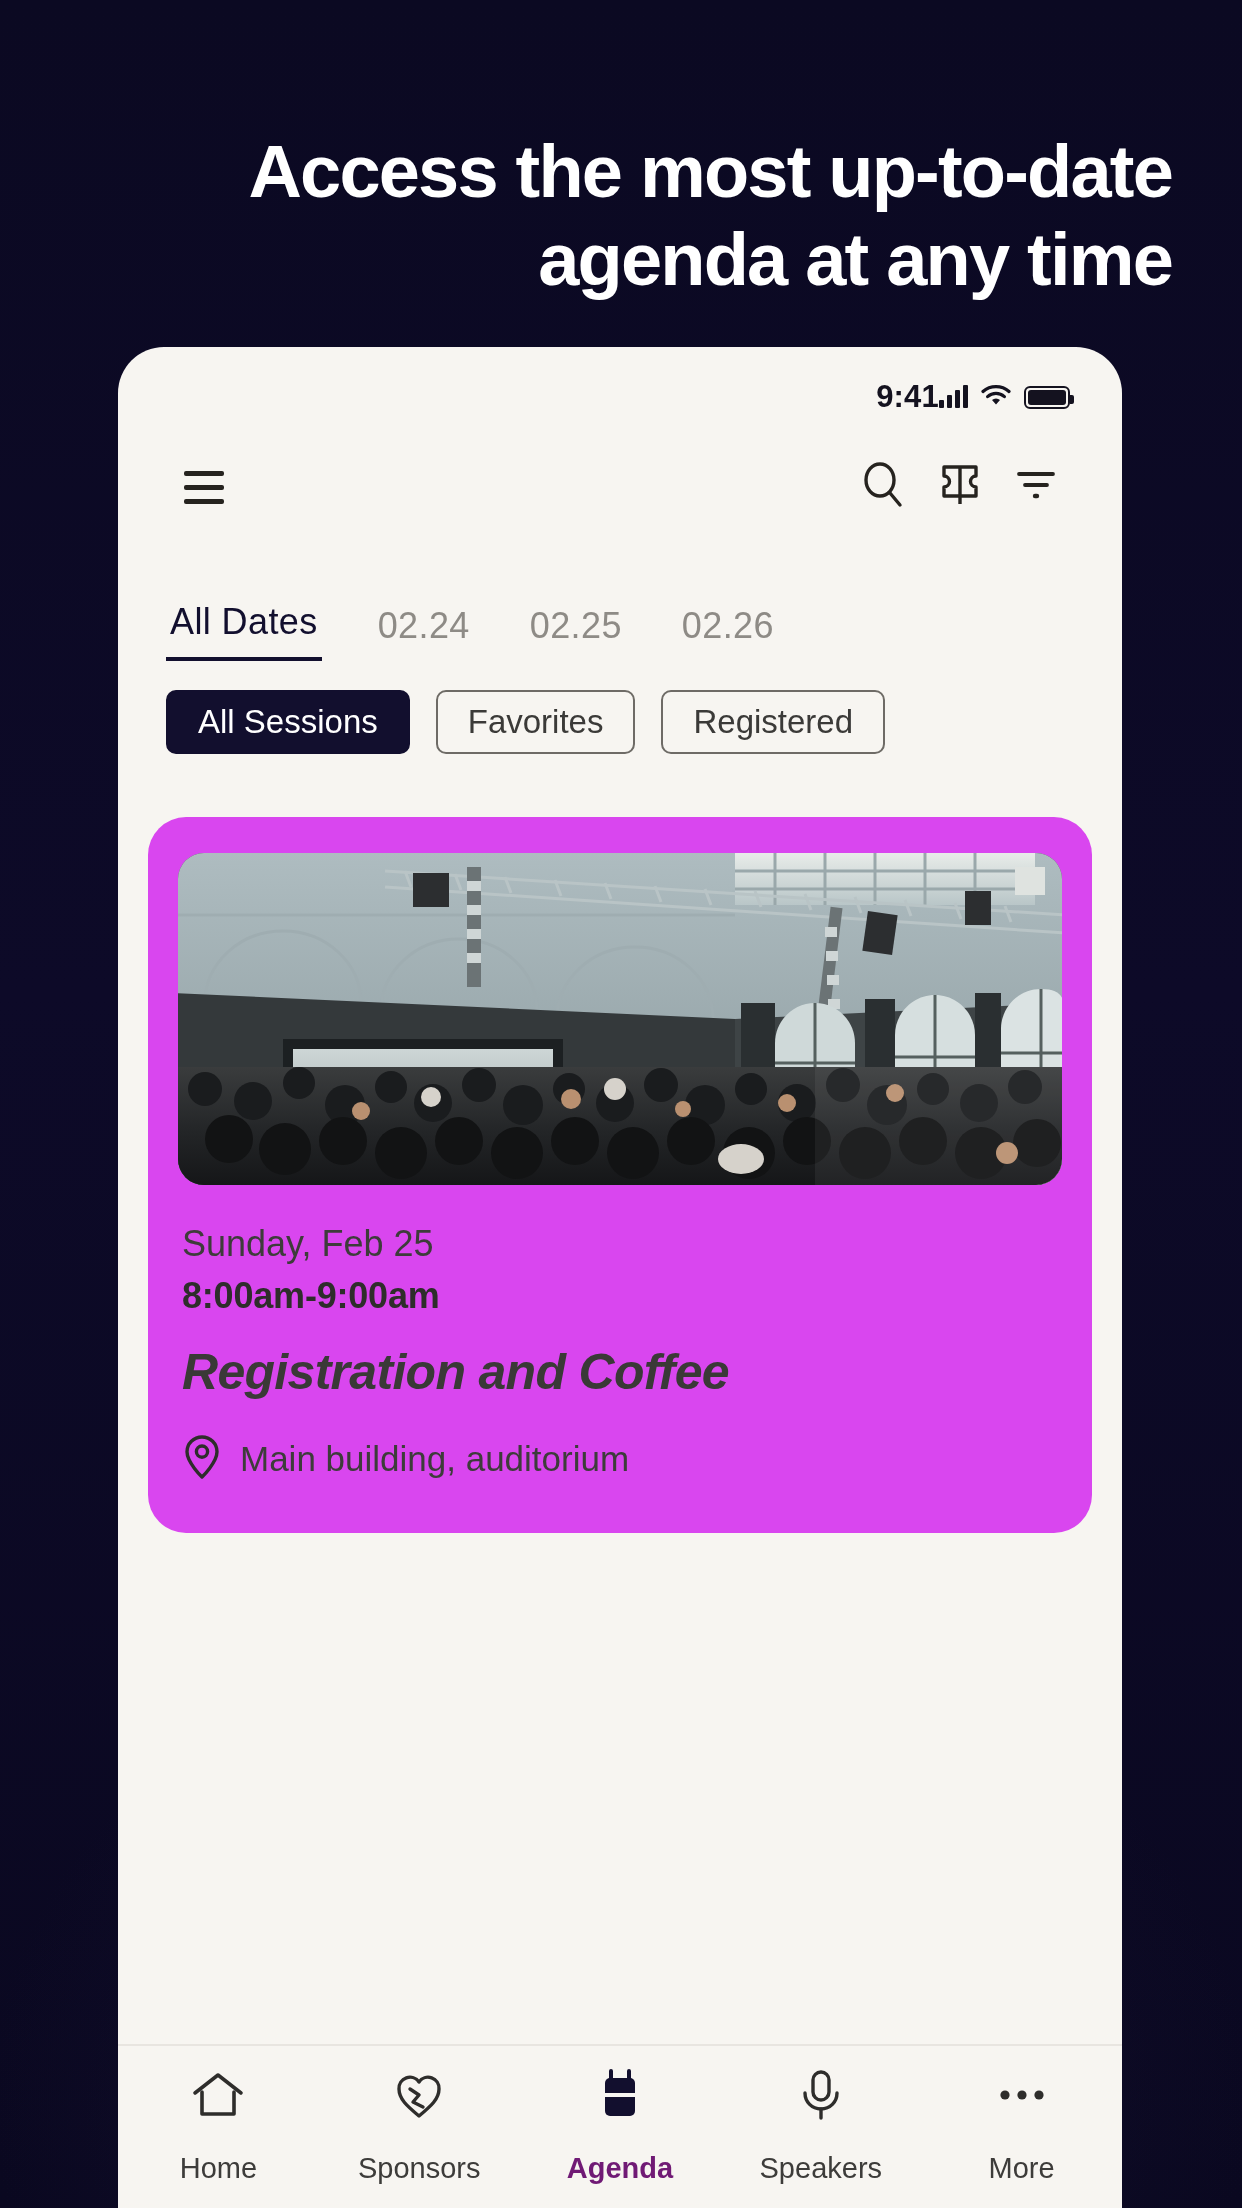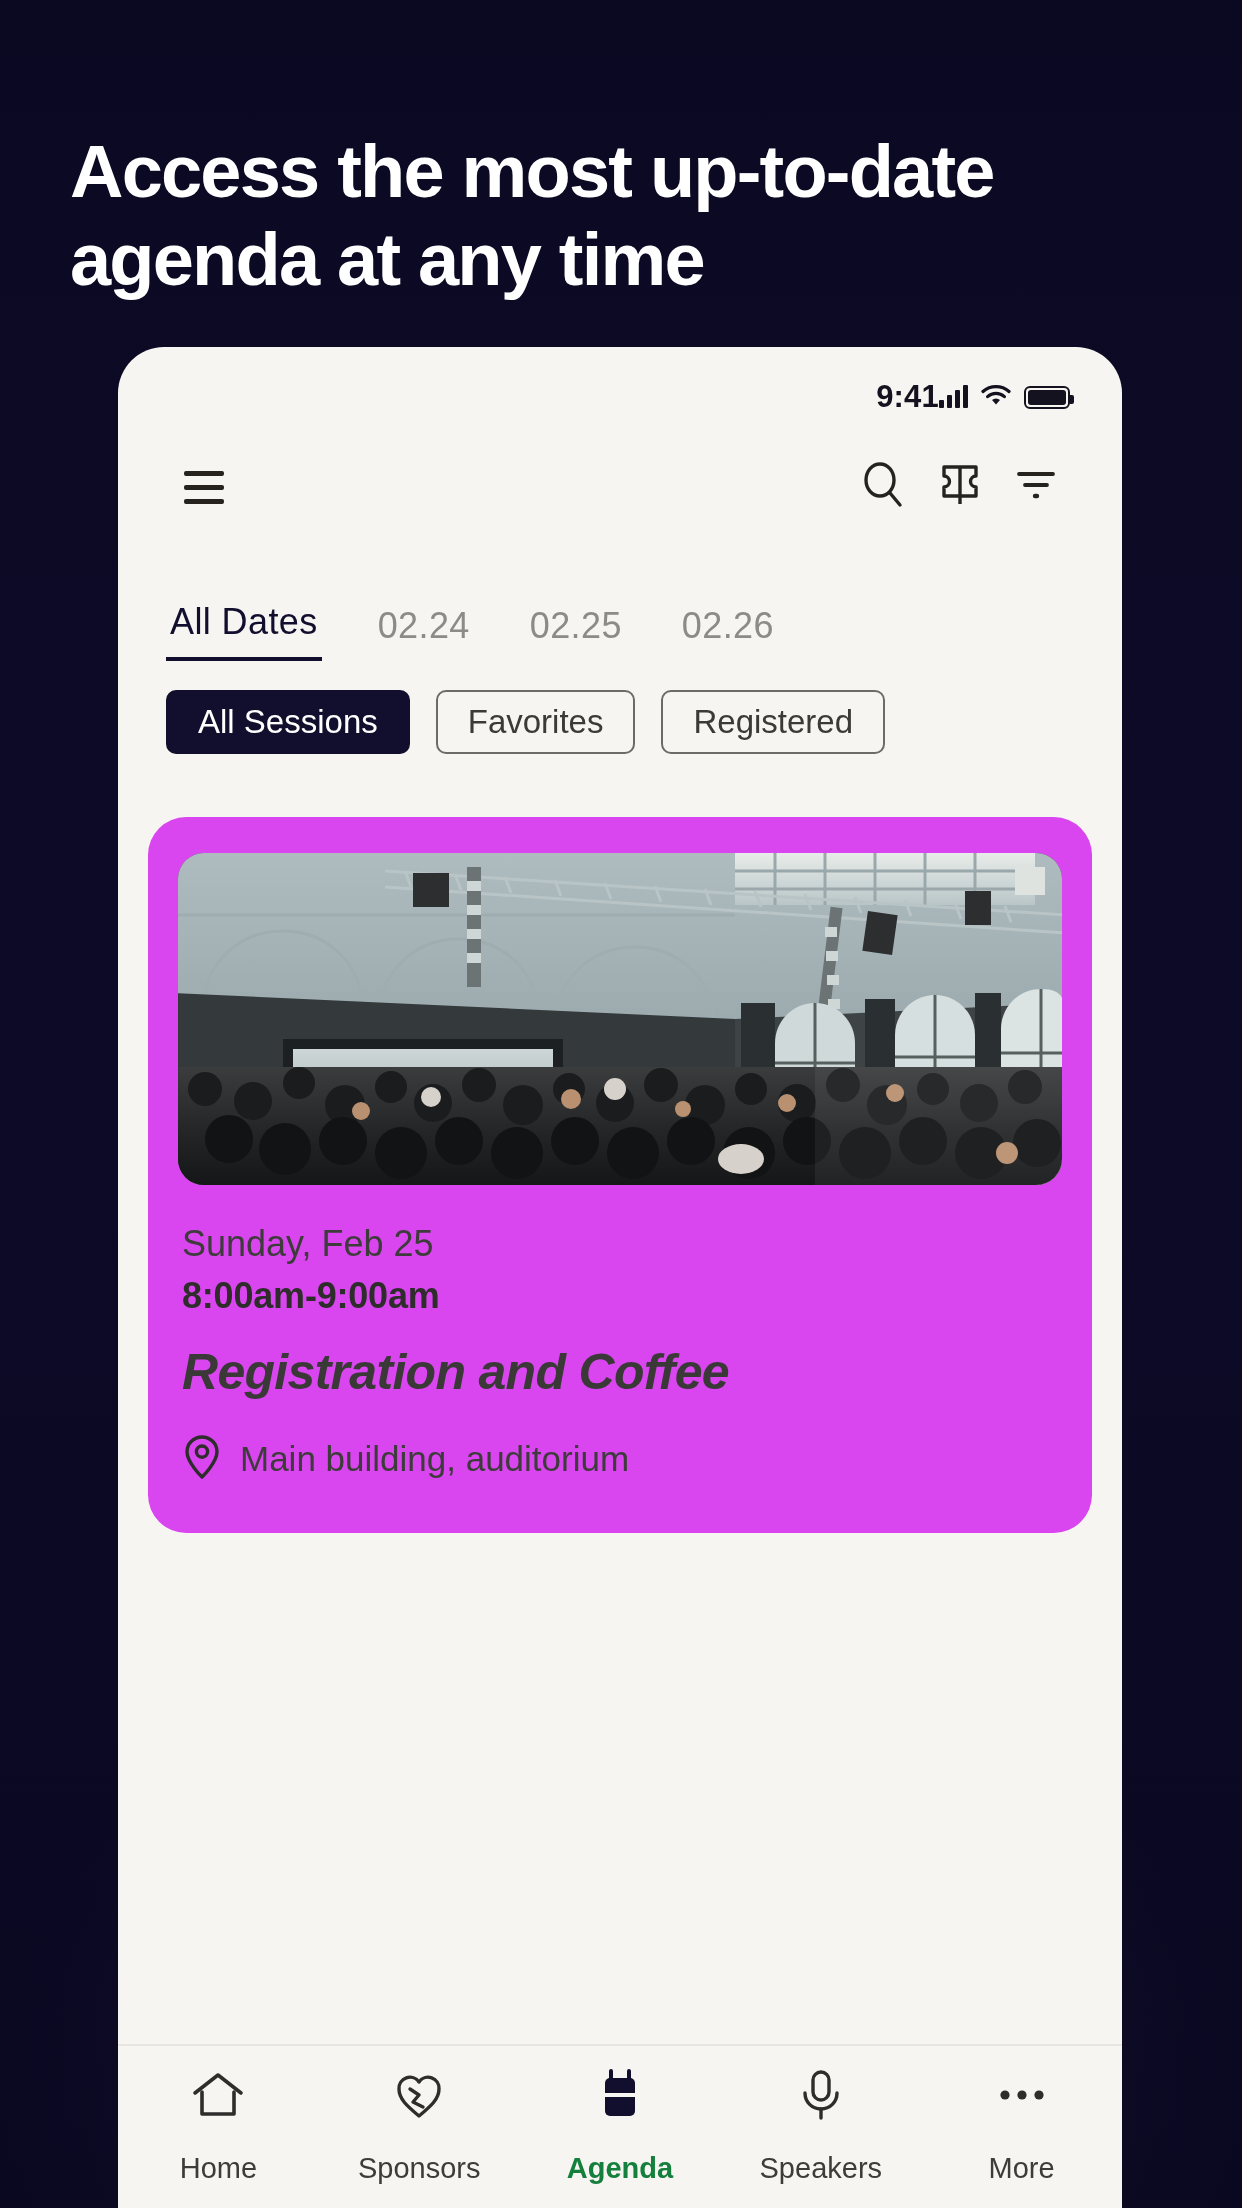--- a/index.html
+++ b/index.html
@@ -25,21 +25,21 @@
       radial-gradient(ellipse 900px 700px at 50% 95%, #14102f 0%, rgba(20,16,47,0) 70%),
       linear-gradient(180deg, #0b0922 0%, #0d0a28 45%, #0a0820 100%);
   }
 
   
   .headline {
     position: absolute;
     top: 128px;
     left: 0;
     width: 1242px;
-    text-align: left;
+    text-align: right;
     color: #ffffff;
     font-size: 74px;
     line-height: 88px;
     font-weight: 700;
     letter-spacing: -1.8px;
     padding: 0 70px;
   }
 
   
   .phone {
@@ -233,21 +233,21 @@
     flex-direction: column;
     align-items: center;
     gap: 30px;
     cursor: pointer;
   }
   .navitem .nav-ico { height: 54px; display: flex; align-items: center; justify-content: center; }
   .navitem .nav-label {
     font-size: 29px;
     color: #3d3c3a;
   }
-  .navitem.active .nav-label { color: #15803d; font-weight: 700; }
+  .navitem.active .nav-label { color: #701a75; font-weight: 700; }
 </style>
 </head>
 <body>
 
 <div class="bg"></div>
 
 <h1 class="headline">Access the most up-to-date agenda at any time</h1>
 
 <div class="phone">
 

